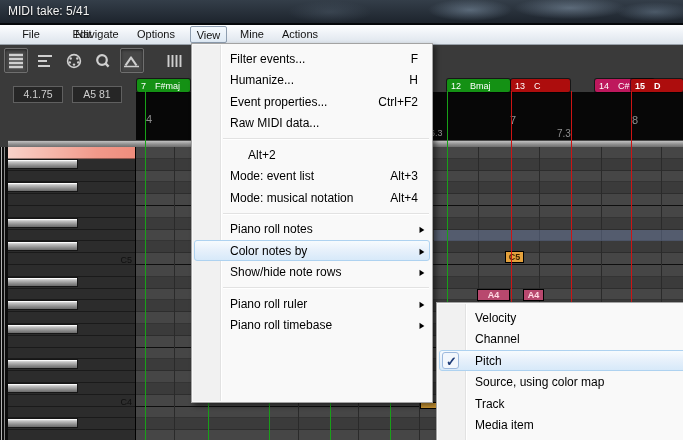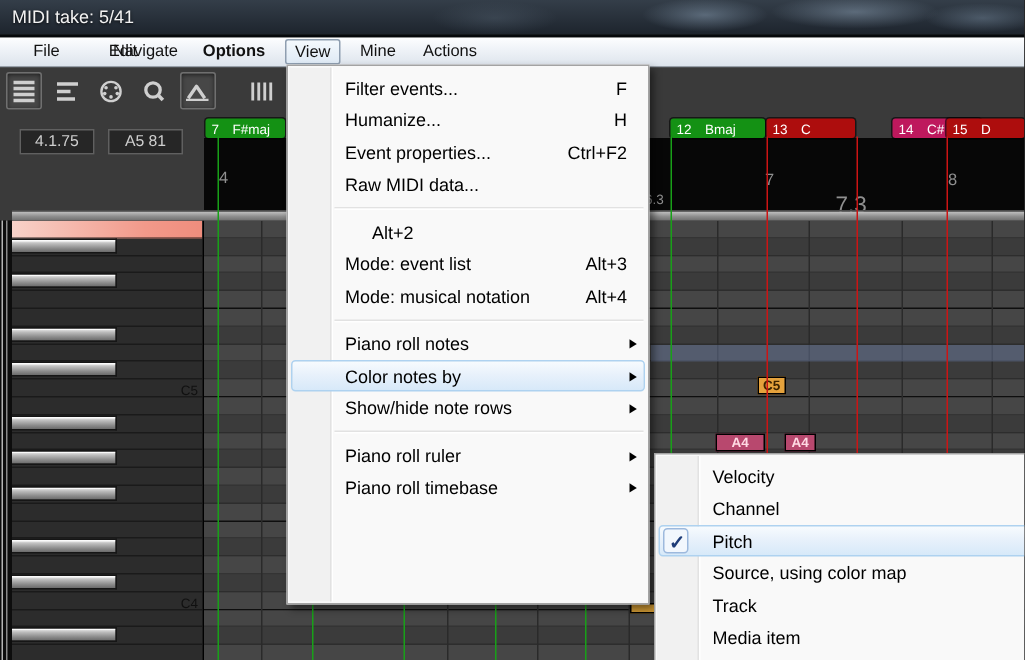--- a/index.html
+++ b/index.html
@@ -90,21 +90,21 @@
 
 <div id="screen">
   <div class="titlebar">
     <span class="wtitle">MIDI take: 5/41</span>
   </div>
 
   <div class="menubar" id="menubar">
       <div class="mb-item" style="left: 16px; width: 30px;">File</div>
       <div class="mb-item" style="left: 38px; width: 32px; margin-left: 28px;">Edit</div>
       <div class="mb-item" style="left: 72px; width: 50px;">Navigate</div>
-      <div class="mb-item" style="left: 132px; width: 48px; font-weight: bold;">Options</div>
+      <div class="mb-item" style="left: 132px; width: 48px;">Options</div>
       <div class="mb-item open" style="left: 190px; width: 37px;">View</div>
       <div class="mb-item" style="left: 232px; width: 40px;">Mine</div>
       <div class="mb-item" style="left: 276px; width: 48px;">Actions</div>
     </div>
 
   <div class="panel-top"></div>
   <div id="toolbar">
       <div class="tbtn pressed" style="left: 4px;">
         <div class="ticon">
           <svg width="18" height="16" viewBox="0 0 18 16">
@@ -177,37 +177,37 @@
         <span>Bmaj</span>
       </div>
       <div class="marker" style="left: 511px; width: 59px; background: rgb(173, 13, 13); z-index: 3;">
         <span>13</span>
         <span>C</span>
       </div>
       <div class="marker" style="left: 571px; width: 59px; background: #be185d; z-index: 3; margin-left: 24px;">
         <span>14</span>
         <span>C#</span>
       </div>
-      <div class="marker" style="left: 631px; width: 52px; background: rgb(173, 13, 13); z-index: 3;">
+      <div class="marker" style="left: 631px; width: 52px; background: rgb(173, 13, 13); z-index: 3; font-weight: bold;">
         <span>15</span>
         <span>D</span>
       </div>
       <div class="marker-line" style="left: 145px; background: rgb(24, 160, 24);"></div>
       <div class="marker-line" style="left: 447px; background: rgb(24, 160, 24);"></div>
       <div class="marker-line" style="left: 511px; background: rgb(204, 20, 20);"></div>
       <div class="marker-line" style="left: 571px; background: rgb(204, 20, 20);"></div>
       <div class="marker-line" style="left: 631px; background: rgb(204, 20, 20);"></div>
       <div class="marker-line" style="left: 208px; background: rgb(24, 160, 24);"></div>
       <div class="marker-line" style="left: 269px; background: rgb(24, 160, 24);"></div>
       <div class="marker-line" style="left: 330px; background: rgb(24, 160, 24);"></div>
       <div class="marker-line" style="left: 390px; background: rgb(24, 160, 24);"></div>
       <div class="beat-label" style="left: 146px; top: 113px; font-size: 11px;">4</div>
       <div class="beat-label" style="left: 430px; top: 128px; font-size: 9px;">6.3</div>
       <div class="beat-label" style="left: 510px; top: 114px; font-size: 11px;">7</div>
-      <div class="beat-label" style="left: 557px; top: 128px; font-size: 15px;">7.3</div>
+      <div class="beat-label" style="left: 557px; top: 128px; font-size: 10px;">7.3</div>
       <div class="beat-label" style="left: 632px; top: 114px; font-size: 11px;">8</div>
     </div>
   <div class="divider-band"></div>
 
   <div class="leftstrip">
     <i style="left:1px;background:#b5b5b5"></i>
     <i style="left:4px;background:#8a8a8a"></i>
   </div>
 
   <div class="keys" id="keys">

